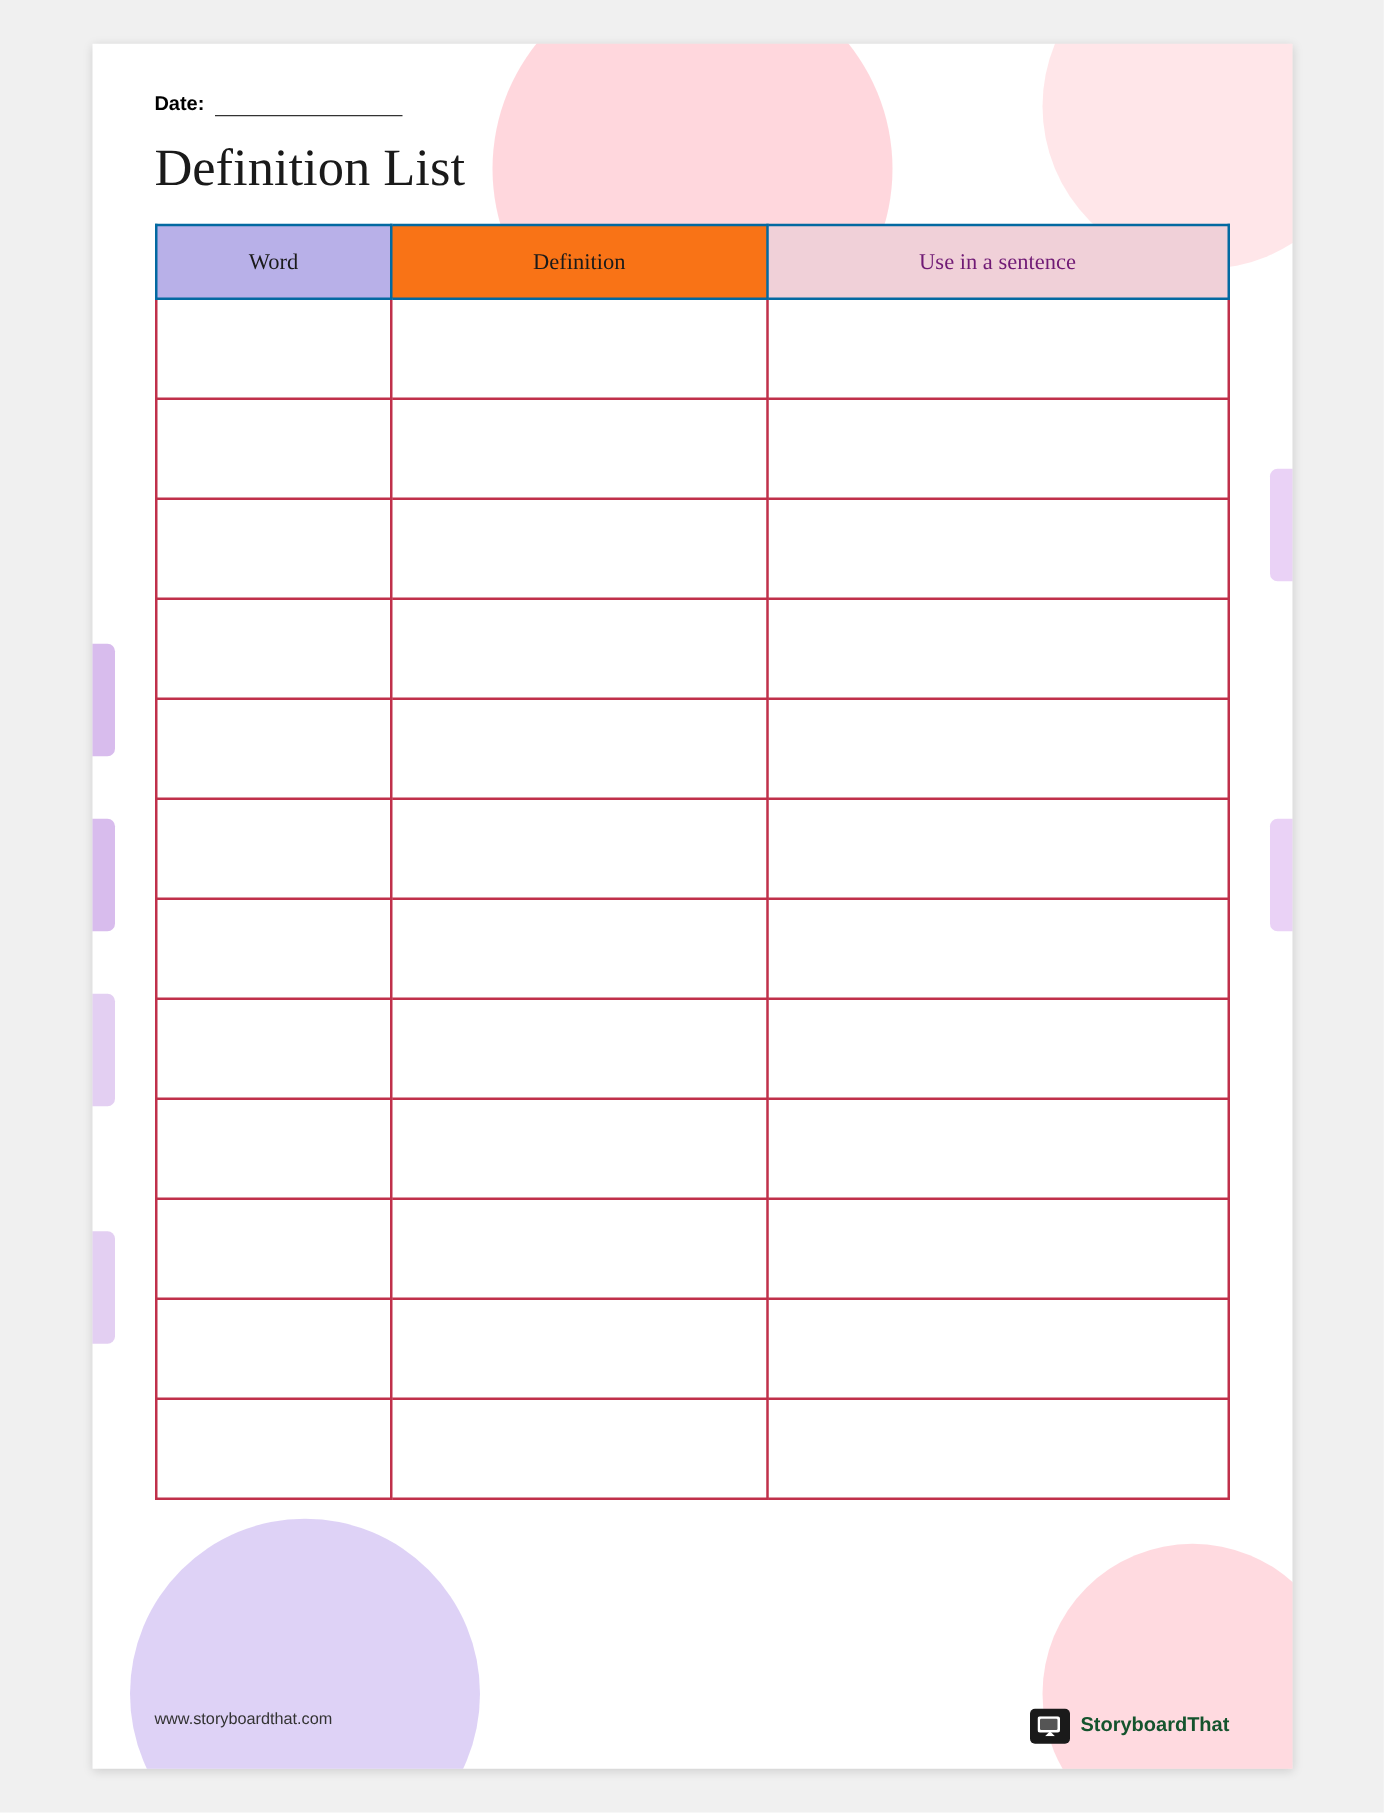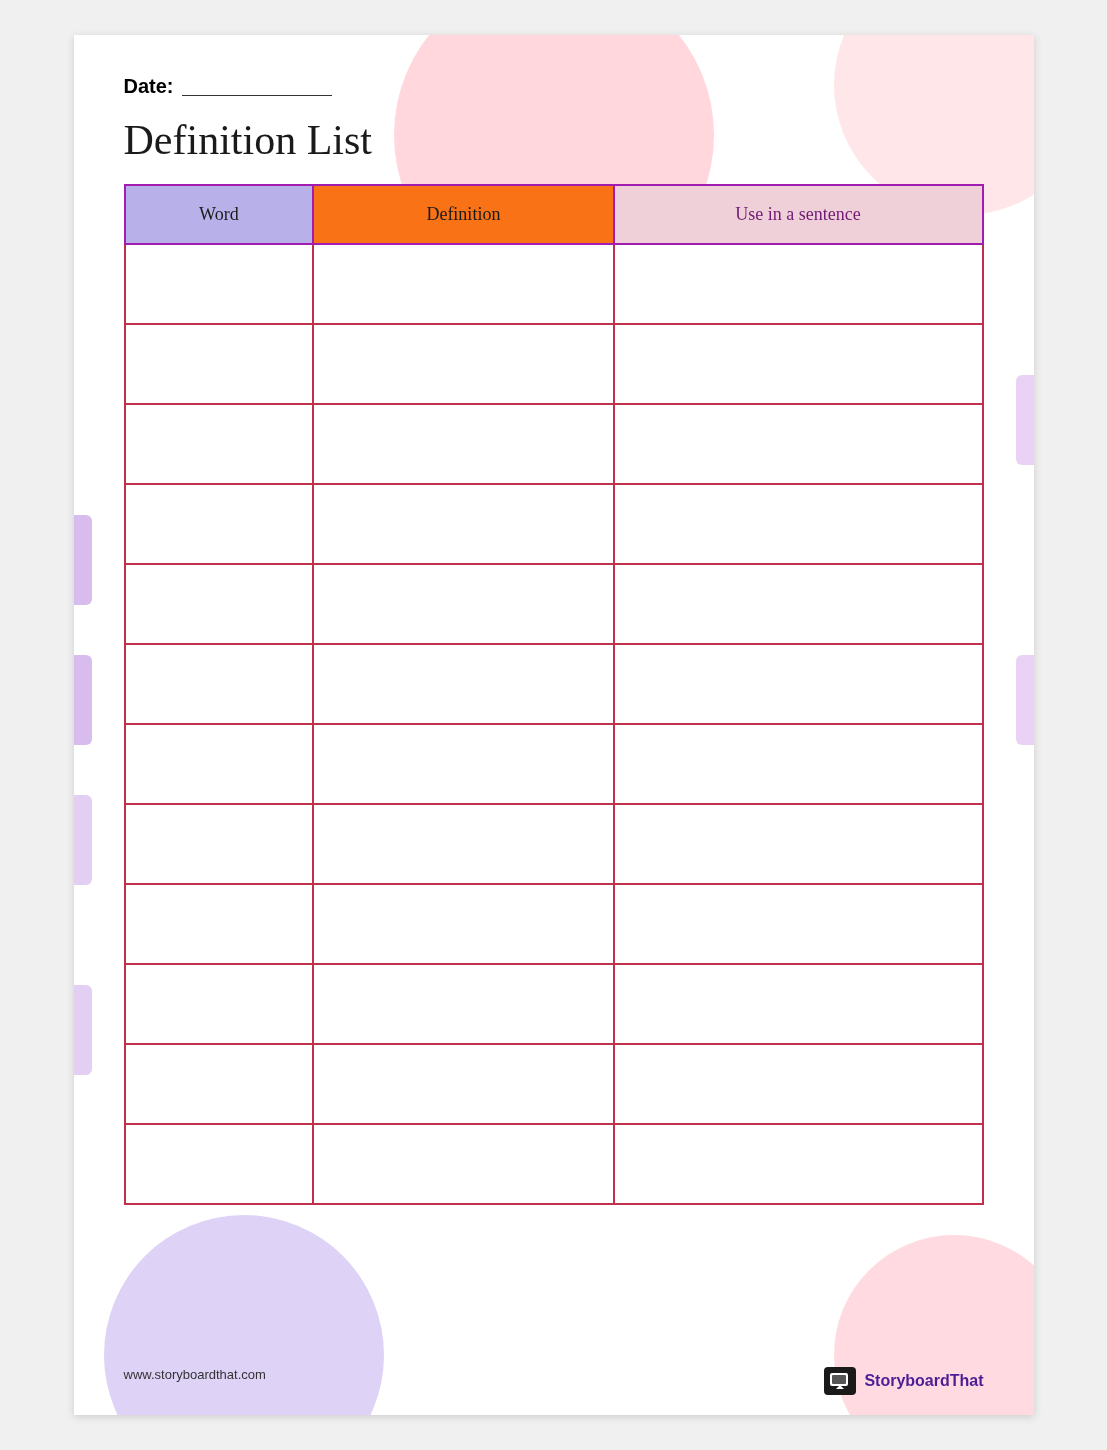--- a/index.html
+++ b/index.html
@@ -175,21 +175,21 @@
     }
 
     .date-field {
       display: flex;
       align-items: center;
       gap: 8px;
     }
 
     .date-label {
       font-weight: bold;
-      font-size: 20px;
+      font-size: 16px;
     }
 
     .date-line {
       border-bottom: 1.5px solid #333;
       width: 150px;
       height: 18px;
     }
 
     
     .page-title {
@@ -201,21 +201,21 @@
     }
 
     
     .vocab-table {
       width: 100%;
       border-collapse: collapse;
       border: 2px solid #c0304a;
     }
 
     .vocab-table th {
-      border: 2px solid #a21caf;
+      border: 2px solid #0369a1;
       padding: 18px 10px;
       font-size: 18px;
       font-weight: normal;
       text-align: center;
       font-family: Georgia, serif;
     }
 
     .vocab-table td {
       border: 2px solid #c0304a;
       padding: 0;
@@ -262,21 +262,21 @@
       font-family: Arial, sans-serif;
     }
 
     .footer-brand {
       display: flex;
       align-items: center;
       gap: 8px;
       font-size: 16px;
       font-family: Arial, sans-serif;
       font-weight: bold;
-      color: #4c1d95;
+      color: #14532d;
     }
 
     .brand-icon {
       width: 32px;
       height: 28px;
       background: #1a1a1a;
       border-radius: 4px;
       display: flex;
       align-items: center;
       justify-content: center;

